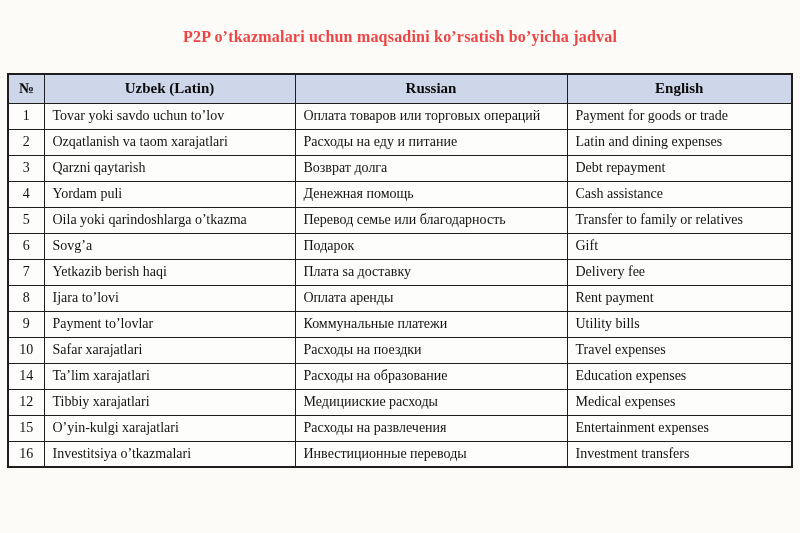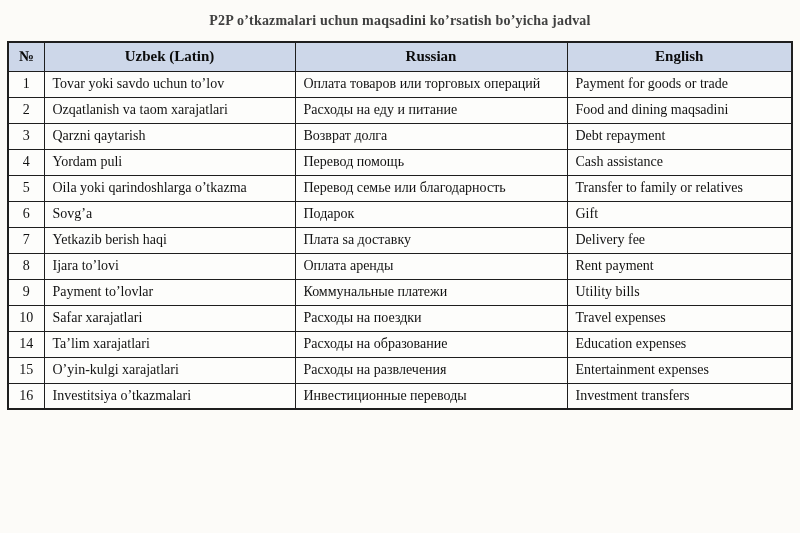--- a/index.html
+++ b/index.html
@@ -9,27 +9,27 @@
   }
   body {
     width: 800px;
     height: 533px;
     background: #fcfbf8;
     color: #121212;
     font-family: "Liberation Serif", serif;
     overflow: hidden;
   }
   .page-title {
-    margin: 0;
+    margin: 15px;
     padding: 13px 0 12px 0;
     text-align: center;
-    font-size: 14px;
+    font-size: 16px;
     font-weight: bold;
     letter-spacing: 0.2px;
-    color: #404040;
+    color: #ef4444;
   }
   table.translation-table {
     border-collapse: collapse;
     table-layout: fixed;
     width: 784px;
     margin: 0 auto;
     border: 2px solid #1e1e1e;
   }
   .translation-table th,
   .translation-table td {
@@ -85,32 +85,32 @@
       <tr>
         <td class="num-cell">1</td>
         <td>Tovar yoki savdo uchun to’lov</td>
         <td>Оплата товаров или торговых операций</td>
         <td>Payment for goods or trade</td>
       </tr>
       <tr>
         <td class="num-cell">2</td>
         <td>Ozqatlanish va taom xarajatlari</td>
         <td>Расходы на еду и питание</td>
-        <td>Food and dining maqsadini</td>
+        <td>Latin and dining expenses</td>
       </tr>
       <tr>
         <td class="num-cell">3</td>
         <td>Qarzni qaytarish</td>
         <td>Возврат долга</td>
         <td>Debt repayment</td>
       </tr>
       <tr>
         <td class="num-cell">4</td>
         <td>Yordam puli</td>
-        <td>Перевод помощь</td>
+        <td>Денежная помощь</td>
         <td>Cash assistance</td>
       </tr>
       <tr>
         <td class="num-cell">5</td>
         <td>Oila yoki qarindoshlarga o’tkazma</td>
         <td>Перевод семье или благодарность</td>
         <td>Transfer to family or relatives</td>
       </tr>
       <tr>
         <td class="num-cell">6</td>
@@ -142,20 +142,26 @@
         <td>Расходы на поездки</td>
         <td>Travel expenses</td>
       </tr>
       <tr>
         <td class="num-cell">14</td>
         <td>Ta’lim xarajatlari</td>
         <td>Расходы на образование</td>
         <td>Education expenses</td>
       </tr>
       <tr>
+        <td class="num-cell">12</td>
+        <td>Tibbiy xarajatlari</td>
+        <td>Медицииские расходы</td>
+        <td>Medical expenses</td>
+      </tr>
+      <tr>
         <td class="num-cell">15</td>
         <td>O’yin-kulgi xarajatlari</td>
         <td>Расходы на развлечения</td>
         <td>Entertainment expenses</td>
       </tr>
       <tr>
         <td class="num-cell">16</td>
         <td>Investitsiya o’tkazmalari</td>
         <td>Инвестиционные переводы</td>
         <td>Investment transfers</td>

